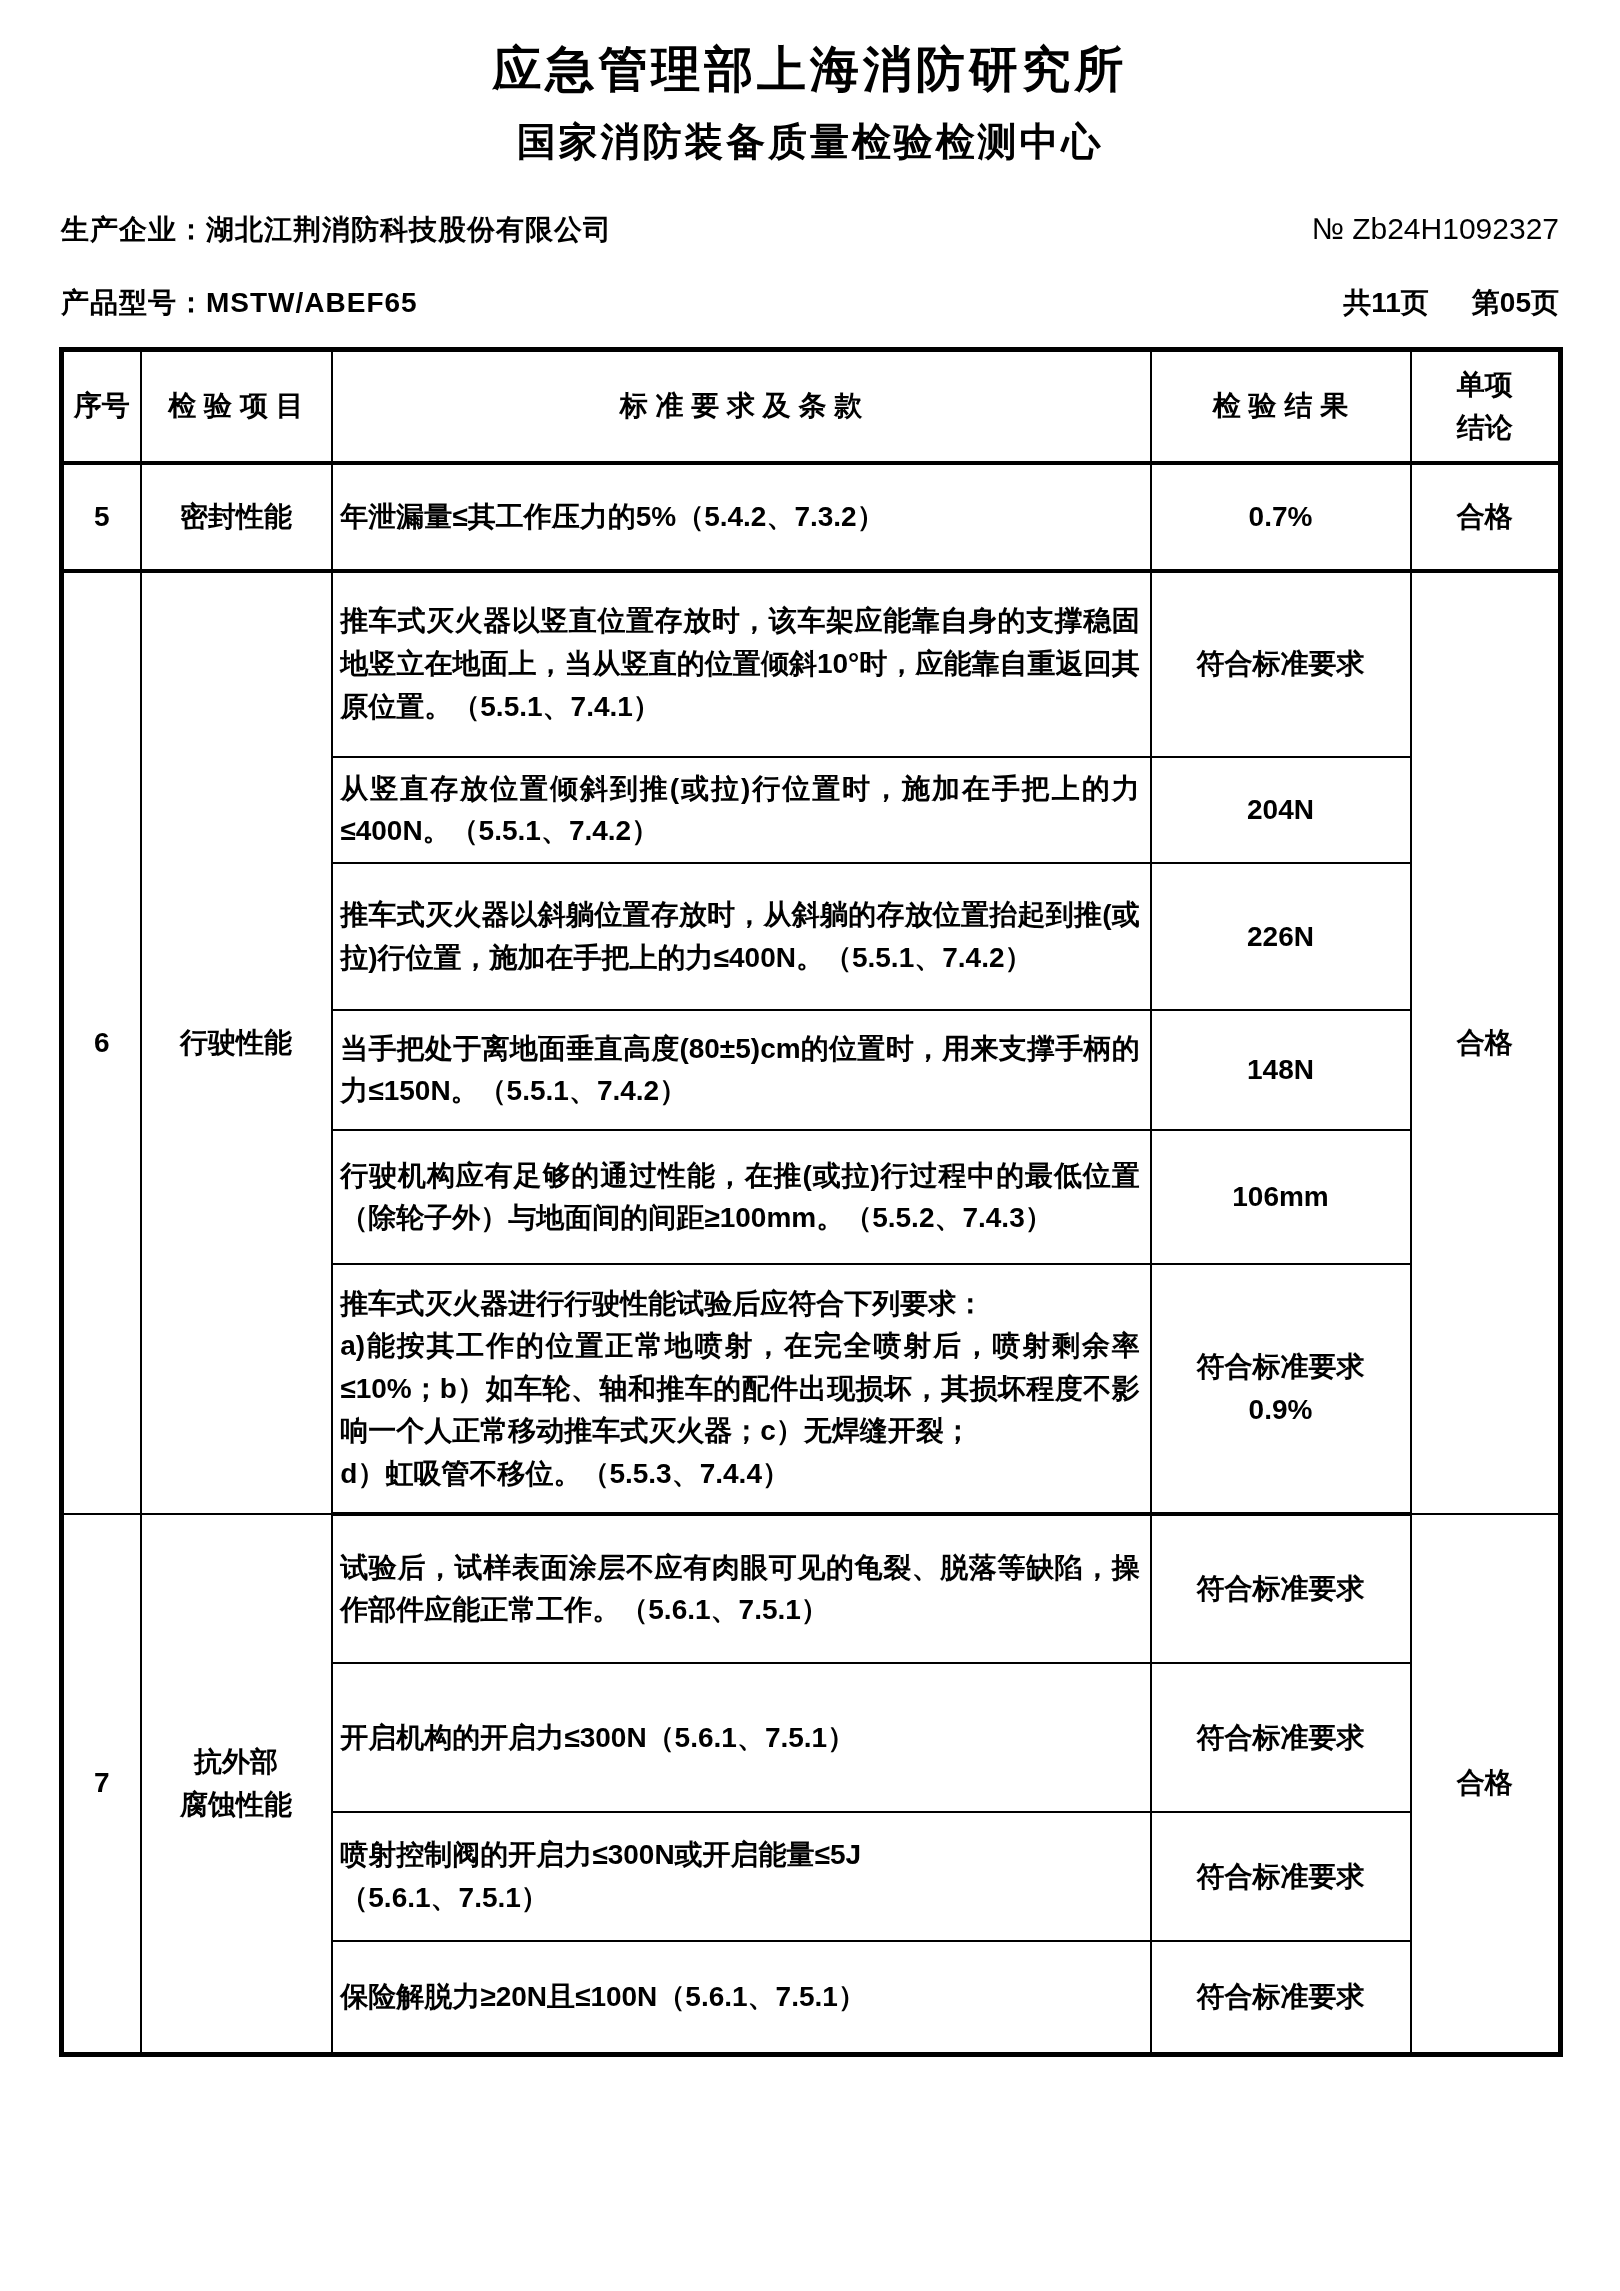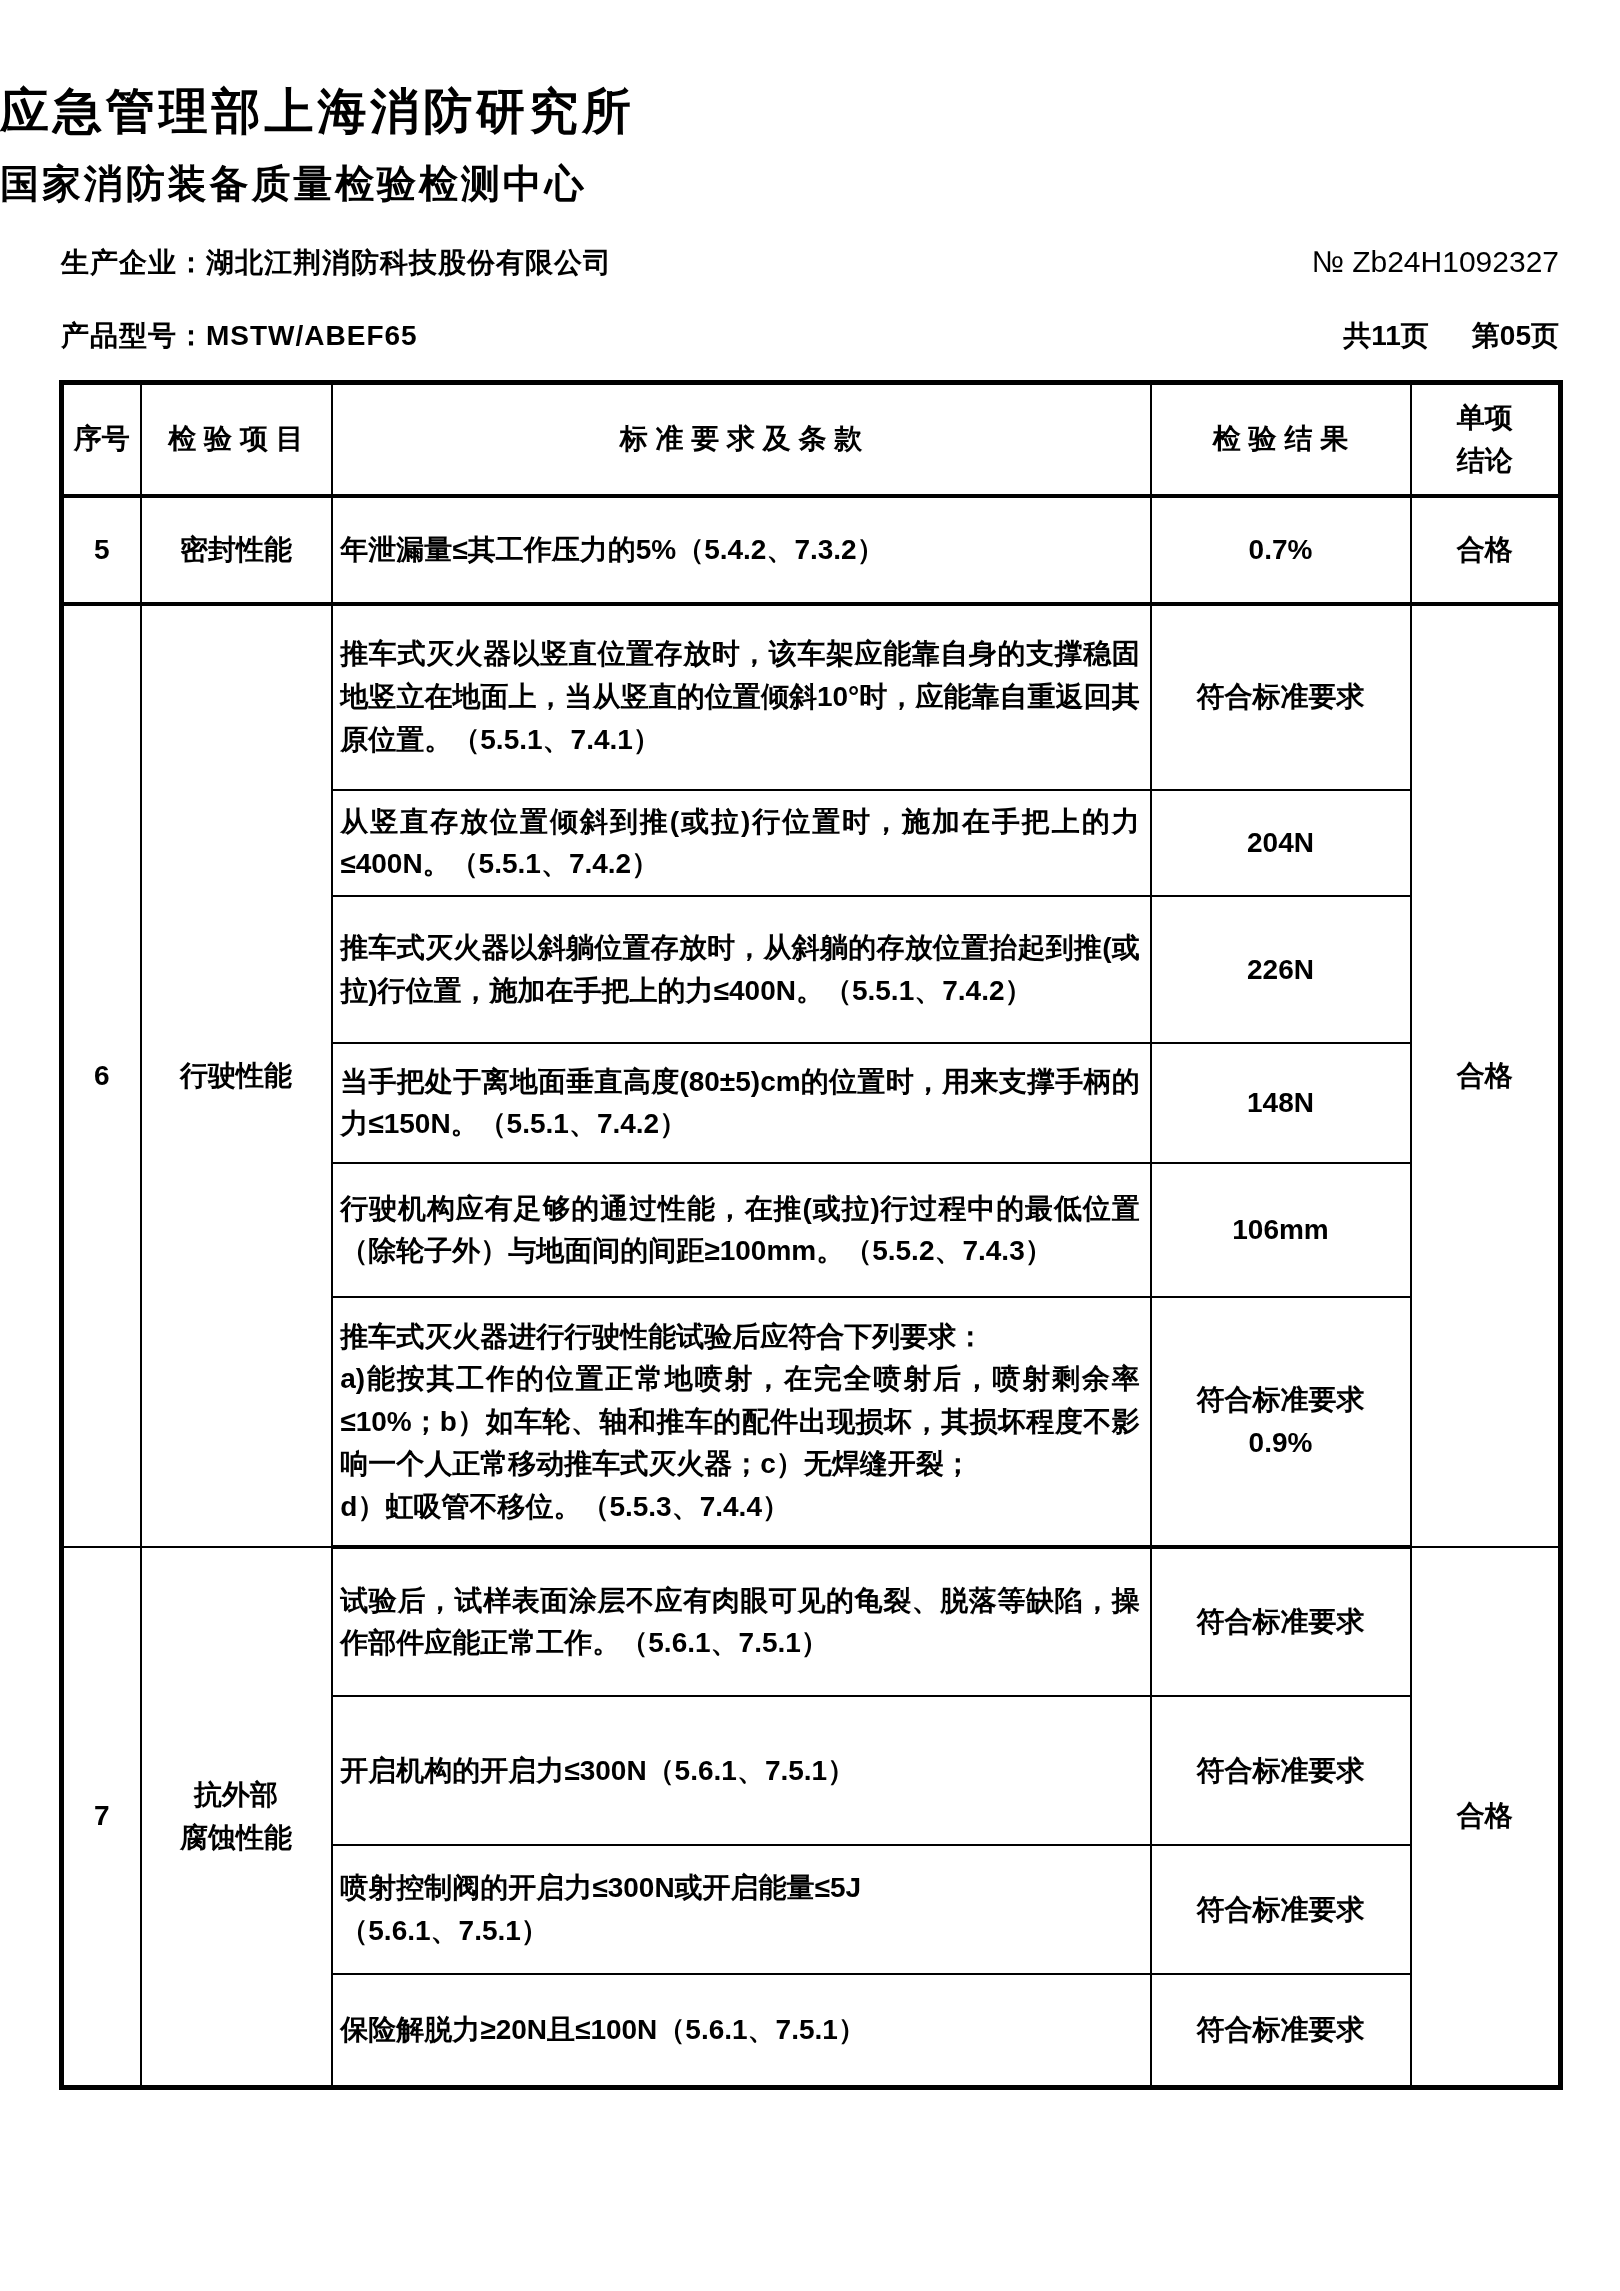--- a/index.html
+++ b/index.html
@@ -6,32 +6,32 @@
   html, body { background: #e8e8e8; }
   .page {
     position: relative;
     width: 1620px;
     height: 2292px;
     margin: 0 auto;
     background: #ffffff;
     color: #000;
     font-family: "Liberation Sans", "DejaVu Sans", sans-serif;
   }
-  .titles { text-align: left; padding-top: 79px; }
+  .titles { text-align: center; padding-top: 37px; }
   .title-main  { font-size: 49px; font-weight: bold; letter-spacing: 3.9px; }
   .title-sub   { font-size: 39px; font-weight: bold; margin-top: 11.8px; letter-spacing: 2.9px; }
   .title-table { font-size: 35px; font-weight: bold; margin-top: 13.7px; letter-spacing: 2px; }
 
   .info-row {
     display: flex;
     justify-content: space-between;
     align-items: baseline;
     margin: 0 61px;
   }
-  .info-row.first { margin-top: 33px; }
+  .info-row.first { margin-top: 42px; }
   .info-row.second { margin-top: 35px; margin-bottom: 25.5px; }
   .info-left { font-size: 28px; font-weight: bold; letter-spacing: 1px; }
   .report-no { font-size: 30px; font-weight: normal; }
   .pages { font-size: 28px; font-weight: bold; }
   .pages span + span { margin-left: 43px; }
 
   table.results {
     width: 1500px;
     margin: 0 59px;
     border-collapse: collapse;

